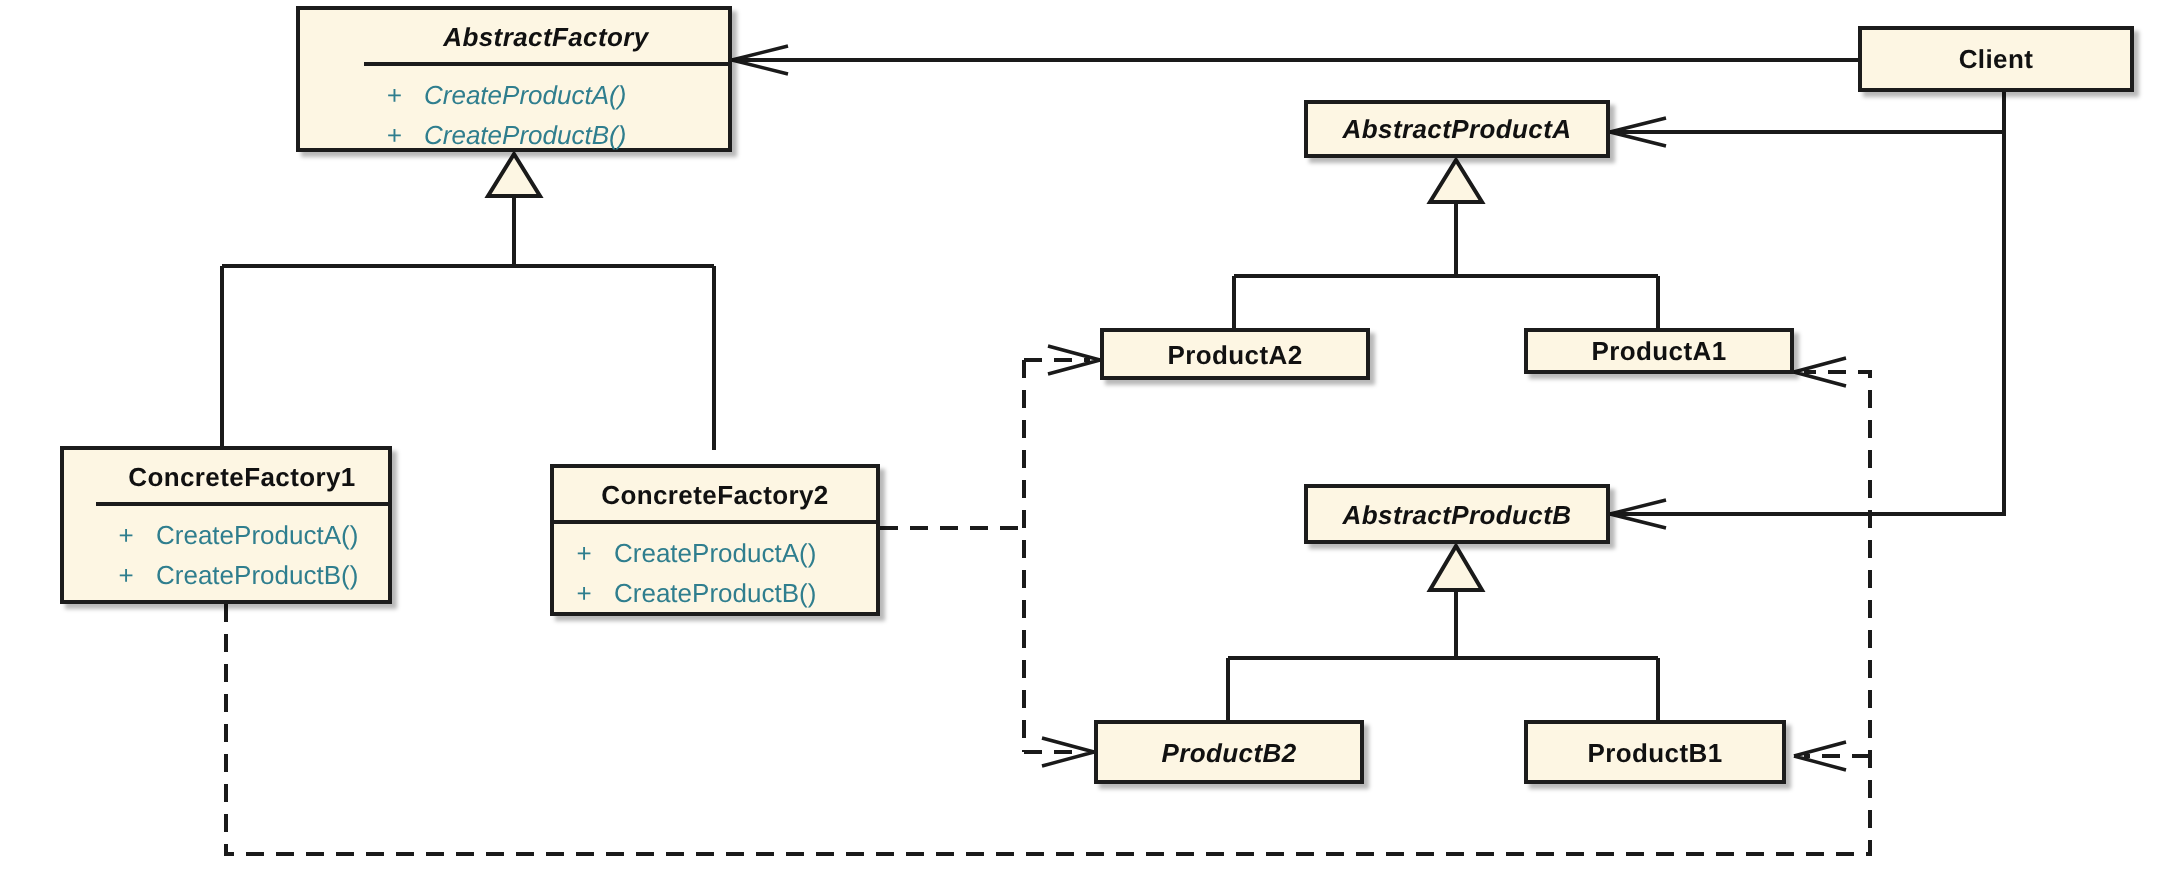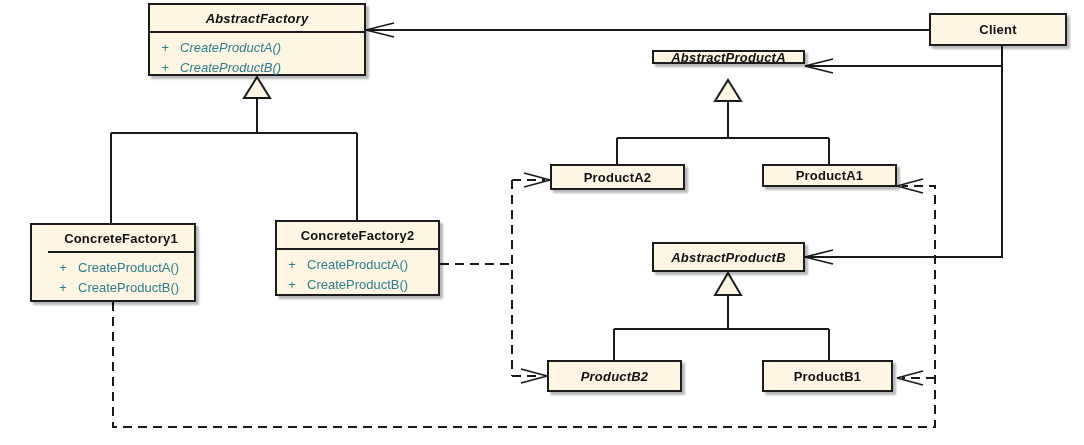--- a/index.html
+++ b/index.html
@@ -75,21 +75,21 @@
 
     <path class="wire dashed" d="M440 264 L512 264 M512 180 L512 376 M512 180 L545 180 M512 376 L542 376"></path>
     <path class="arrowhead" d="M550 180 L524 173 M550 180 L524 187"></path>
     <path class="arrowhead" d="M547 376 L521 369 M547 376 L521 383"></path>
 
     <path class="wire dashed" d="M113 302 L113 427 L935 427 L935 186 L902 186 M935 378 L902 378"></path>
     <path class="arrowhead" d="M897 186 L923 179 M897 186 L923 193"></path>
     <path class="arrowhead" d="M897 378 L923 371 M897 378 L923 385"></path>
   </svg>
 
-  <div class="uml-class two-comp abstract" style="left:148px;top:3px;width:218px;height:73px;">
+  <div class="uml-class two-comp abstract" style="left:148px;top:3px;width:218px;height:73px;padding-left:32px;">
     <div class="uml-title">AbstractFactory</div>
     <div class="uml-body">
       <div class="uml-method">
         <span class="vis">+</span>
         <span class="sig">CreateProductA()</span>
       </div>
       <div class="uml-method">
         <span class="vis">+</span>
         <span class="sig">CreateProductB()</span>
       </div>
@@ -103,39 +103,39 @@
         <span class="vis">+</span>
         <span class="sig">CreateProductA()</span>
       </div>
       <div class="uml-method">
         <span class="vis">+</span>
         <span class="sig">CreateProductB()</span>
       </div>
     </div>
   </div>
 
-  <div class="uml-class two-comp" style="left:275px;top:220px;width:165px;height:76px;">
+  <div class="uml-class two-comp" style="left:275px;top:232px;width:165px;height:76px;">
     <div class="uml-title">ConcreteFactory2</div>
     <div class="uml-body">
       <div class="uml-method">
         <span class="vis">+</span>
         <span class="sig">CreateProductA()</span>
       </div>
       <div class="uml-method">
         <span class="vis">+</span>
         <span class="sig">CreateProductB()</span>
       </div>
     </div>
   </div>
 
   <div class="uml-class" style="left:929px;top:13px;width:138px;height:33px;">
     <div class="uml-title">Client</div>
   </div>
 
-  <div class="uml-class abstract" style="left:652px;top:50px;width:153px;height:14px;">
+  <div class="uml-class abstract" style="left:652px;top:50px;width:153px;height:29px;">
     <div class="uml-title">AbstractProductA</div>
   </div>
 
   <div class="uml-class" style="left:550px;top:164px;width:135px;height:26px;">
     <div class="uml-title">ProductA2</div>
   </div>
 
   <div class="uml-class" style="left:762px;top:164px;width:135px;height:23px;">
     <div class="uml-title">ProductA1</div>
   </div>

